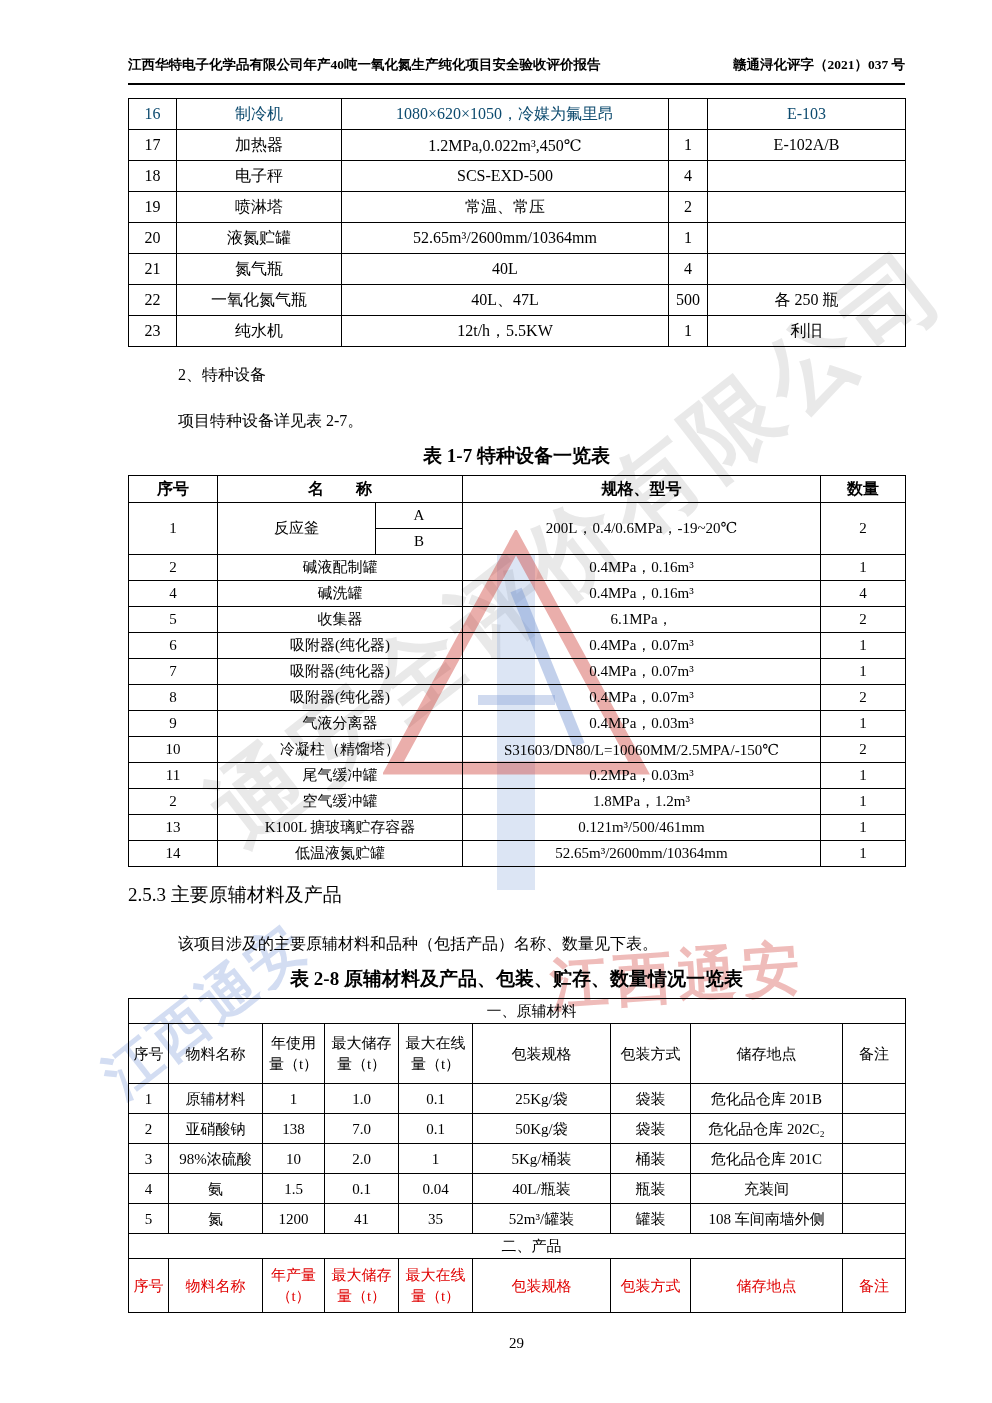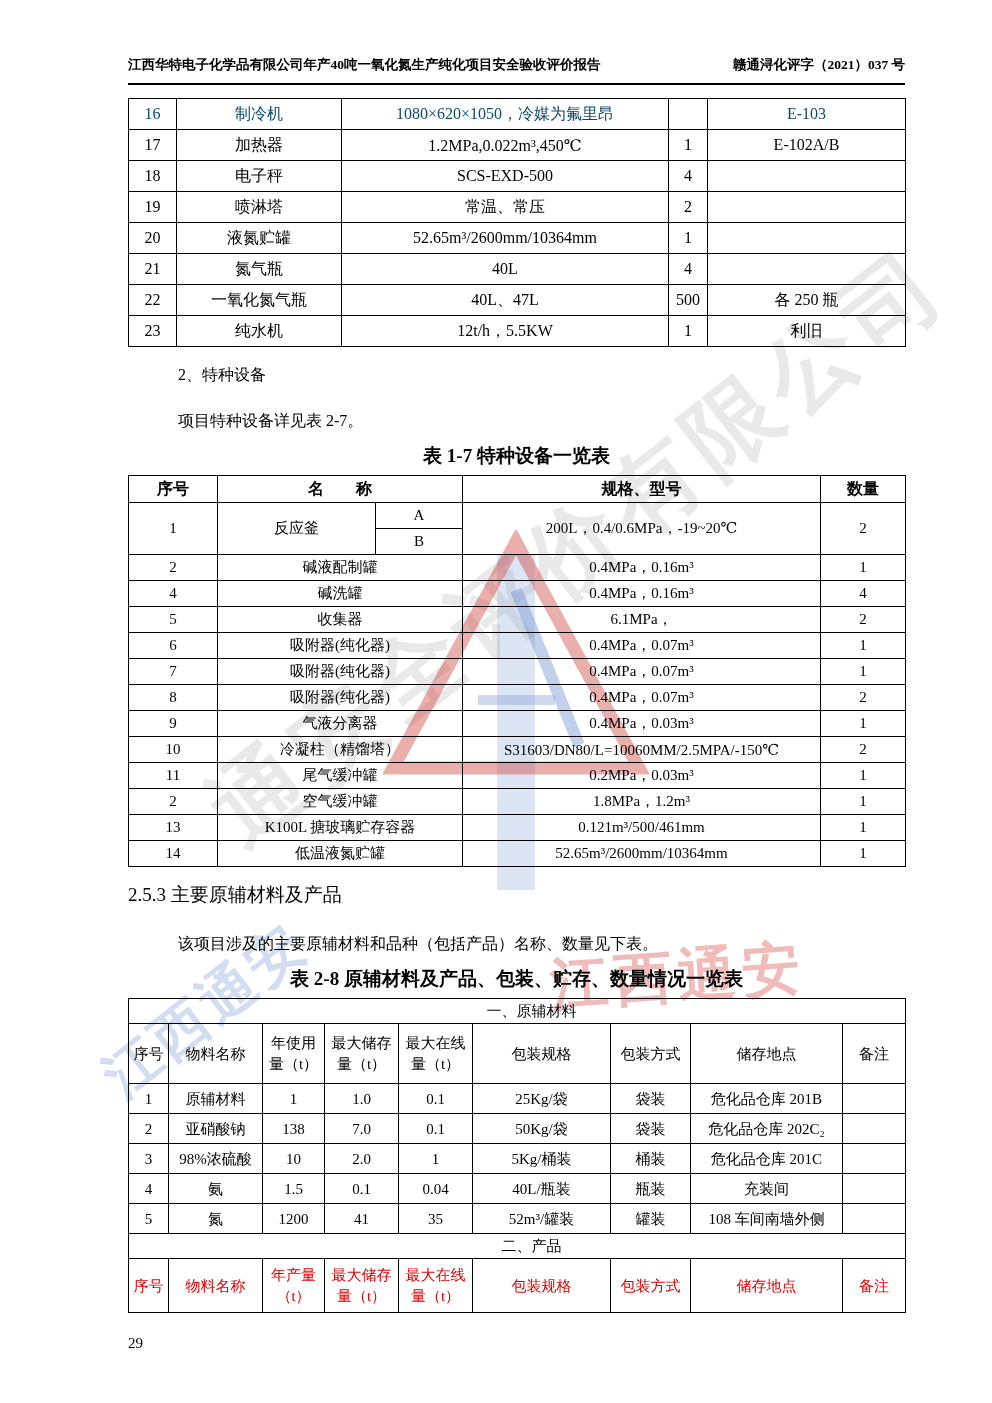--- a/index.html
+++ b/index.html
@@ -46,21 +46,21 @@
   .sp-table td { height:26px; font-size:15px; }
 
   .h-materials { margin:13px 0 6px; font-size:19px; }
   .mat-intro { margin-bottom:6px; }
 
   .mat-table td { height:30px; font-size:15px; line-height:1.35; }
   .mat-table tr.section-row td { height:25px;padding-left:32px; }
   .mat-table tr.hdr-row td { height:60px; }
   .mat-table tr.red-hdr-row td { height:54px; color:#e00000; }
 
-  .page-number { text-align:left; font-size:15px; margin-top:22px; }
+  .page-number { text-align:center; font-size:15px; margin-top:22px; }
 </style>
 </head>
 <body>
 
 <div class="page">
 
   <div class="watermark-layer">
     <div class="wm-text wm-diagonal">通安全评价有限公司</div>
     <div class="wm-text wm-red">江西通安</div>
     <div class="wm-text wm-blue">江西通安</div>

